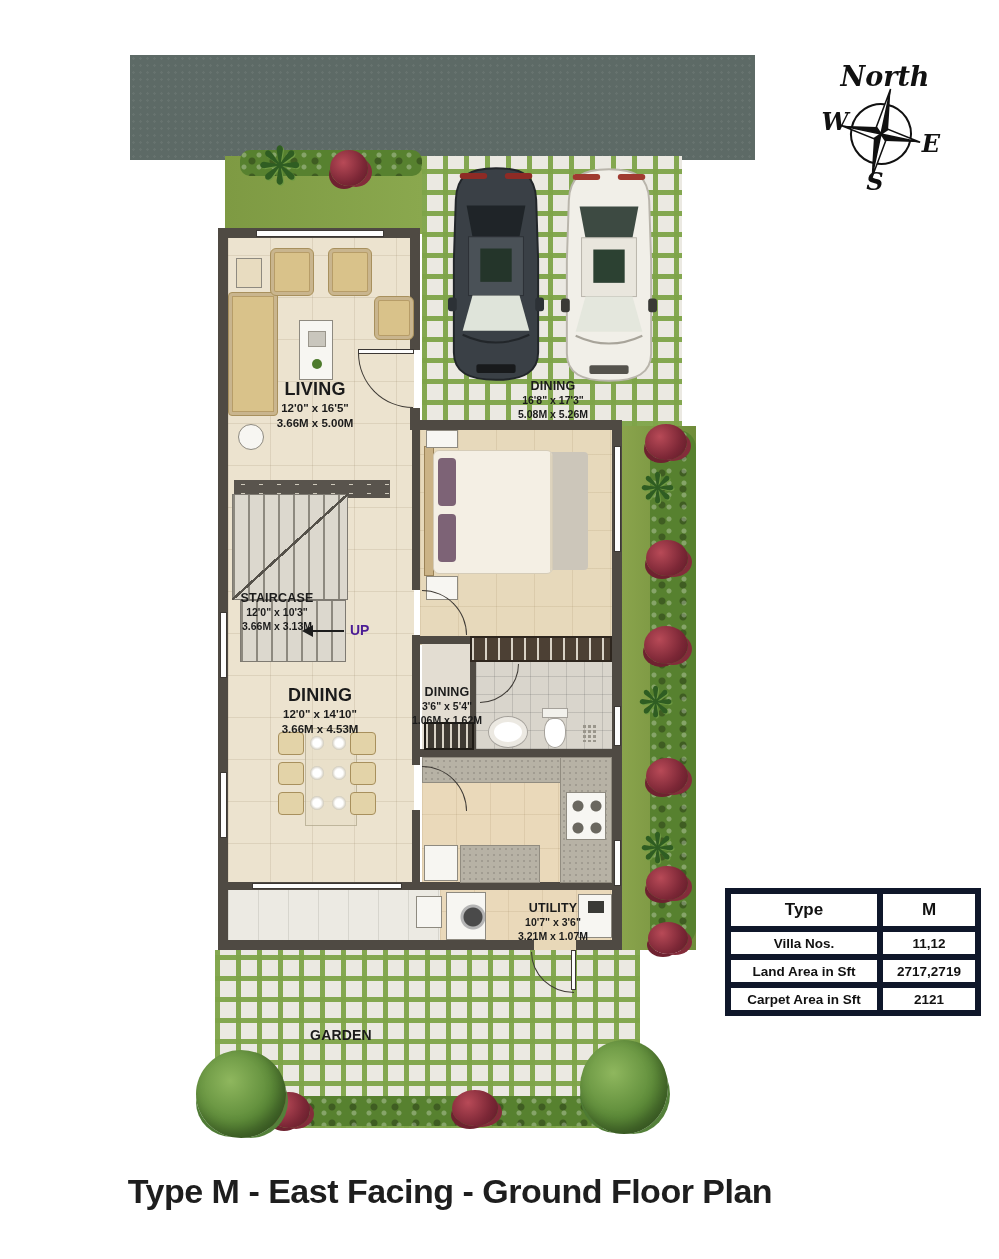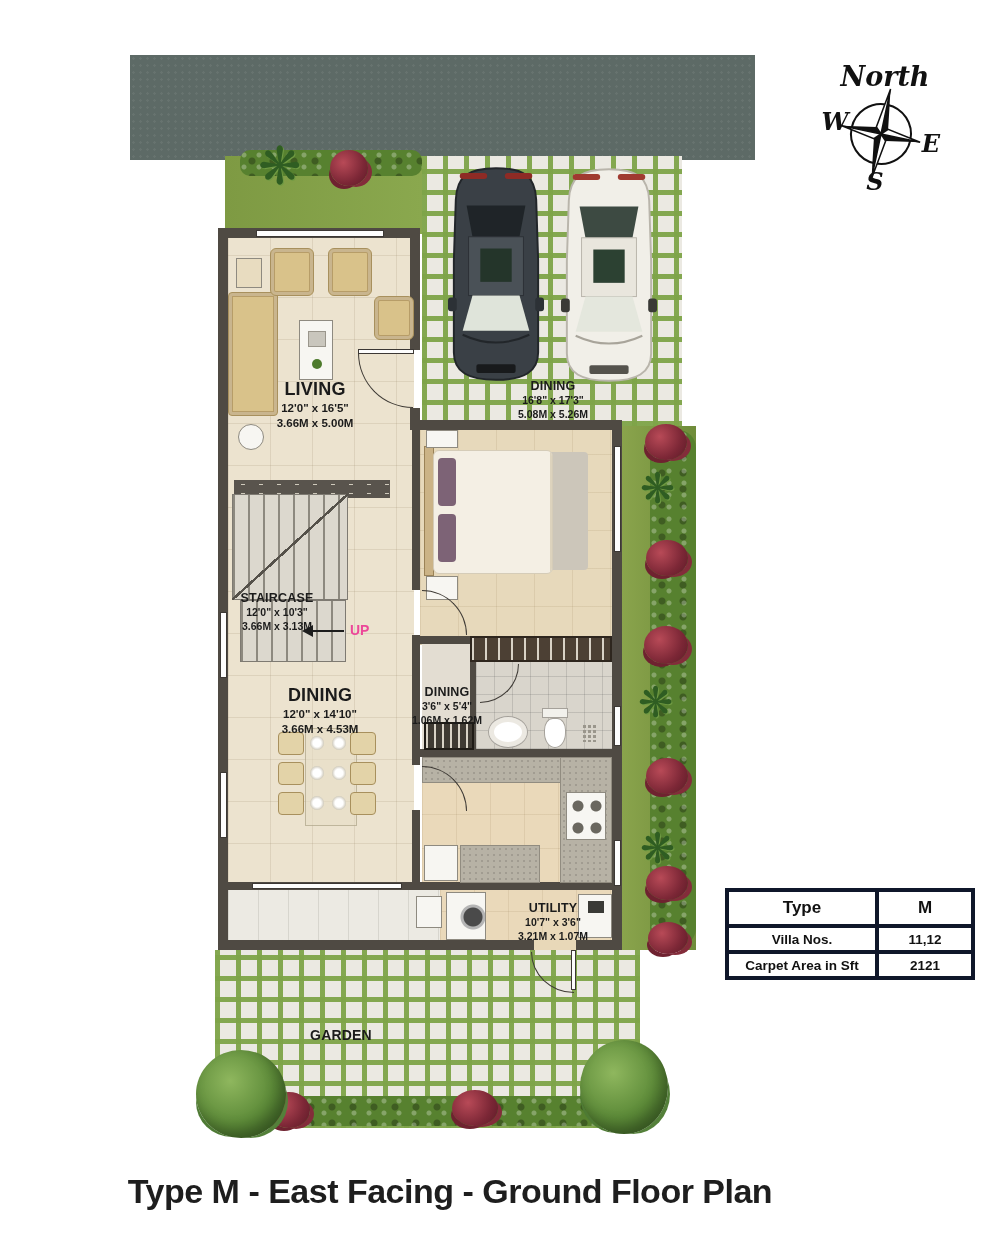--- a/index.html
+++ b/index.html
@@ -55,21 +55,21 @@
   .diag{background:linear-gradient(to bottom right,transparent 49.2%,#55514a 49.2%,#55514a 50.8%,transparent 50.8%);}
   
   .rlabel{position:absolute;text-align:center;color:#1b1b1b;font-weight:bold;line-height:1.3;}
   .rname{font-size:18px;letter-spacing:.2px;}
   .rdim{font-size:11.5px;}
   .sm .rname{font-size:12.5px;}
   .sm .rdim{font-size:10.5px;}
   
   .spec{position:absolute;left:725px;top:888px;border-collapse:collapse;background:#fff;
         font-family:"Liberation Sans",sans-serif;font-weight:bold;color:#111;}
-  .spec td{border:4px solid #0f172a;text-align:center;padding:0;}
+  .spec td{border:6px solid #0f172a;text-align:center;padding:0;}
   .spec .c1{width:146px;} .spec .c2{width:92px;}
   .spec .hdr td{height:32px;font-size:17px;}
   .spec .row td{height:22px;font-size:13.5px;}
   
   .title{position:absolute;left:120px;top:1172px;width:660px;text-align:center;
          font-size:34px;font-weight:bold;color:#1e1e1e;letter-spacing:-.5px;
          font-family:"Liberation Sans",sans-serif;}
   .compass-txt{font-family:"DejaVu Serif",serif;font-style:italic;font-weight:bold;fill:#111;}
 </style>
 </head>
@@ -175,21 +175,21 @@
     <div class="abs" style="left:8px;top:10px;width:16px;height:14px;background:#c9c6bd;border:1px solid #9a968c;"></div>
     <div class="abs" style="left:12px;top:38px;width:10px;height:10px;border-radius:50%;background:#4d7a2c;"></div>
   </div>
   <div class="abs" style="left:234px;top:480px;width:156px;height:18px;background:#59544d;background-image:radial-gradient(#cfcabc 1.5px,transparent 2px);background-size:18px 9px;"></div>
 
   <div class="abs stairs" style="left:232px;top:494px;width:116px;height:106px;"></div>
   <div class="abs diag" style="left:232px;top:494px;width:116px;height:106px;"></div>
   <div class="abs stairs" style="left:240px;top:600px;width:106px;height:62px;"></div>
   <div class="abs" style="left:312px;top:630px;width:32px;height:2px;background:#1d1d1d;"></div>
   <div class="abs" style="left:302px;top:625px;width:0;height:0;border-top:6px solid transparent;border-bottom:6px solid transparent;border-right:11px solid #1d1d1d;"></div>
-  <div class="abs" style="left:350px;top:622px;font-size:14px;font-weight:bold;color:#ec4899;">UP</div>
+  <div class="abs" style="left:350px;top:622px;font-size:14px;font-weight:bold;color:#4c1d95;">UP</div>
 
   <div class="abs" style="left:305px;top:728px;width:50px;height:96px;background:rgba(232,222,198,.55);border:1px solid rgba(150,140,110,.5);"></div>
   <div class="abs tan" style="left:278px;top:732px;width:26px;height:23px;background:#e3d3a8;"></div>
   <div class="abs tan" style="left:278px;top:762px;width:26px;height:23px;background:#e3d3a8;"></div>
   <div class="abs tan" style="left:278px;top:792px;width:26px;height:23px;background:#e3d3a8;"></div>
   <div class="abs tan" style="left:350px;top:732px;width:26px;height:23px;background:#e3d3a8;"></div>
   <div class="abs tan" style="left:350px;top:762px;width:26px;height:23px;background:#e3d3a8;"></div>
   <div class="abs tan" style="left:350px;top:792px;width:26px;height:23px;background:#e3d3a8;"></div>
   <div class="abs" style="left:310px;top:736px;width:14px;height:14px;border-radius:50%;background:radial-gradient(#fff 40%,#cfcabc 70%);"></div>
   <div class="abs" style="left:332px;top:736px;width:14px;height:14px;border-radius:50%;background:radial-gradient(#fff 40%,#cfcabc 70%);"></div>
@@ -288,20 +288,24 @@
     <tbody>
         <tr class="hdr">
       <td class="c1">Type</td>
       <td class="c2">M</td>
     </tr>
     <tr class="row">
       <td class="c1">Villa Nos.</td>
       <td class="c2">11,12</td>
     </tr>
     <tr class="row">
+      <td class="c1">Land Area in Sft</td>
+      <td class="c2">2717,2719</td>
+    </tr>
+    <tr class="row">
       <td class="c1">Carpet Area in Sft</td>
       <td class="c2">2121</td>
     </tr>
   </tbody>
     </table>
 
   <div class="title">Type M - East Facing - Ground Floor Plan</div>
 
 </div>
 

